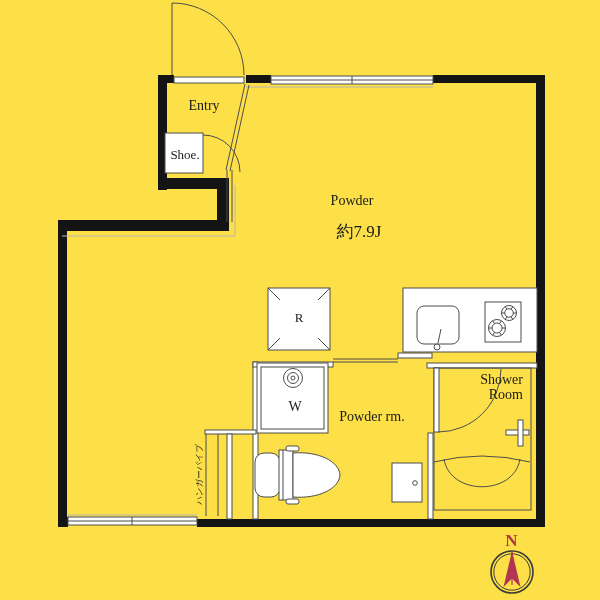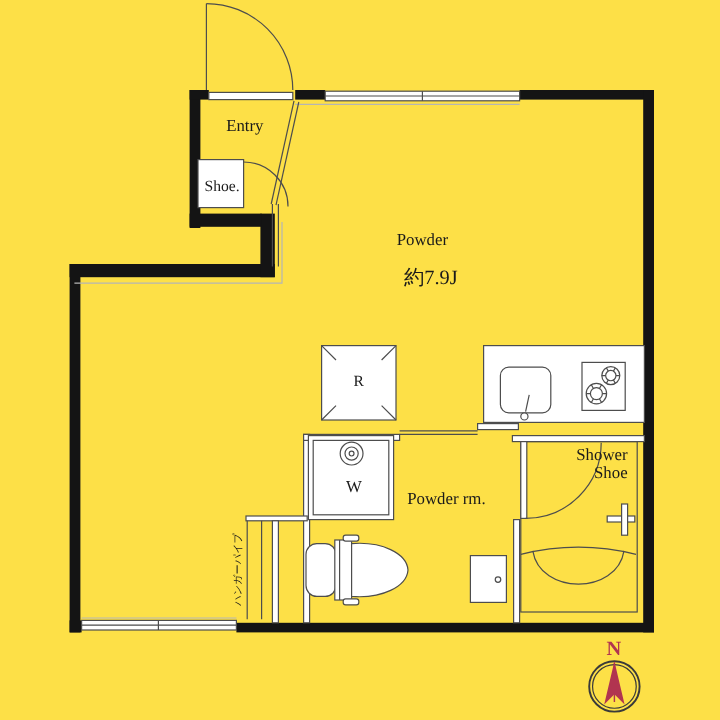--- a/index.html
+++ b/index.html
@@ -156,18 +156,18 @@
   </g>
 </svg>
 
   <div class="lbl" style="left:172px;top:99px;width:64px;font-size:14px;">Entry</div>
   <div class="lbl" style="left:162px;top:148px;width:46px;font-size:13px;">Shoe.</div>
   <div class="lbl" style="left:300px;top:194px;width:104px;font-size:14px;"><span>Powder</span><br>
     <span style="font-size:17px;font-family:'Liberation Serif','DejaVu Sans',serif;">約7.9J</span></div>
   <div class="lbl" style="left:284px;top:311px;width:30px;font-size:13px;">R</div>
   <div class="lbl" style="left:280px;top:400px;width:30px;font-size:14px;">W</div>
   <div class="lbl" style="left:320px;top:410px;width:104px;font-size:14px;">Powder rm.</div>
-  <div class="lbl" style="left:437px;top:373px;width:70px;font-size:14px;text-align:right;margin-left:16px;"><span>Shower</span><br><span>Shoe</span></div>
+  <div class="lbl" style="left:437px;top:373px;width:70px;font-size:14px;text-align:right;margin-left:16px;"><span>Shower</span><br><span>Room</span></div>
   <div class="lbl" style="left:164px;top:470px;width:70px;font-size:8.5px;
        font-family:'DejaVu Sans',sans-serif;transform:rotate(-90deg);transform-origin:center;">ハンガーパイプ</div>
   <div class="lbl" style="left:498px;top:532px;width:27px;font-size:17px;font-weight:bold;
        color:var(--compass_red,#b13450);">N</div>
 </div>
 
 </body></html>

